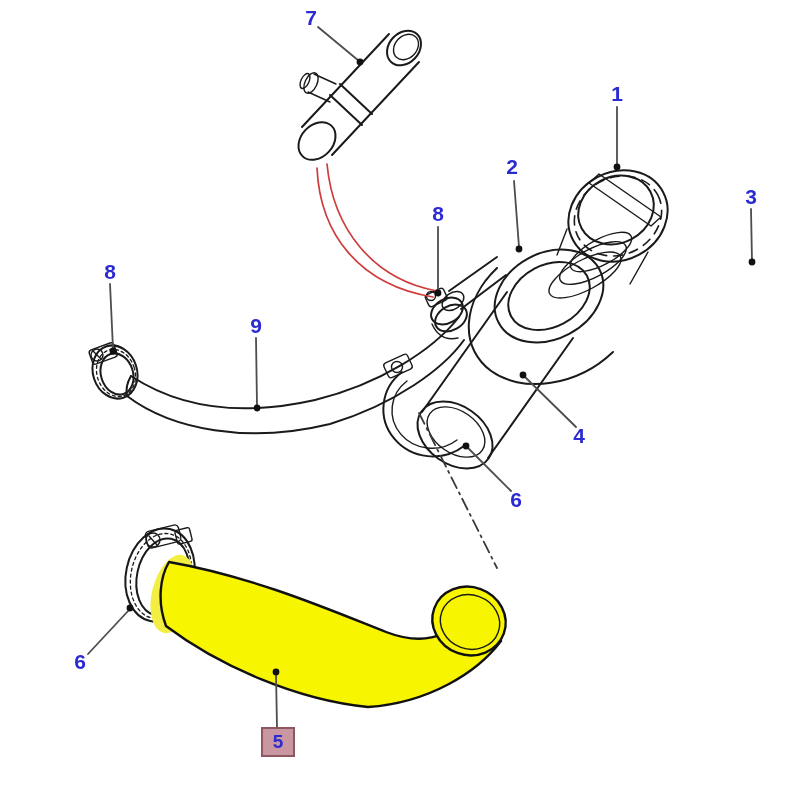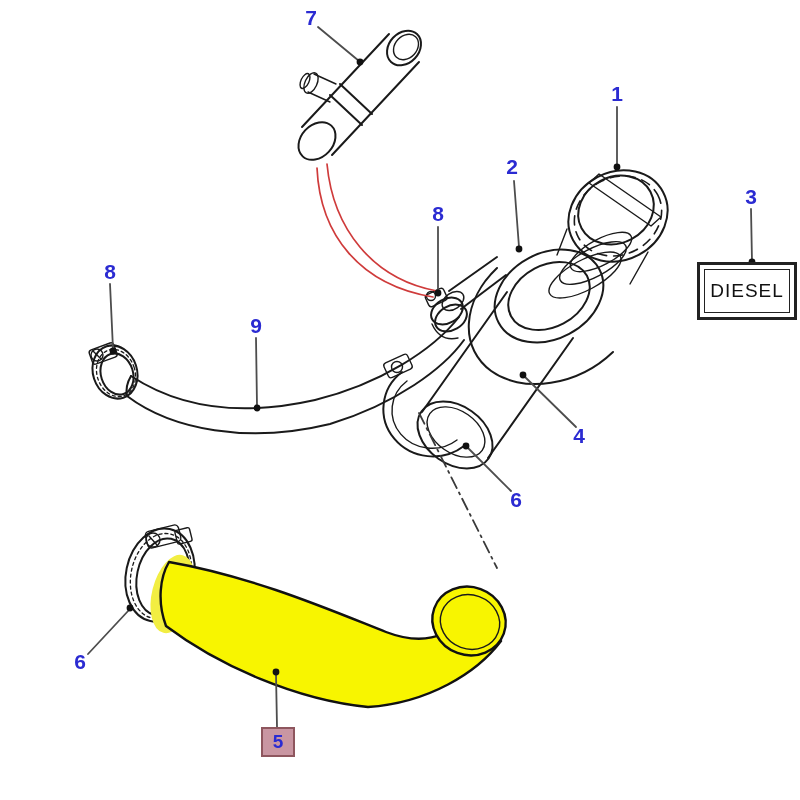--- a/index.html
+++ b/index.html
@@ -192,19 +192,14 @@
   <div class="callout" style="left:739px;top:184px;">3</div>
   <div class="callout" style="left:426px;top:201px;">8</div>
   <div class="callout" style="left:98px;top:259px;">8</div>
   <div class="callout" style="left:244px;top:313px;">9</div>
   <div class="callout" style="left:567px;top:423px;">4</div>
   <div class="callout" style="left:504px;top:487px;">6</div>
   <div class="callout" style="left:68px;top:649px;">6</div>
 
   <div class="callout-box">5</div>
 
-  <div class="diesel-box">
-    <div class="diesel-inner">
-      <span>DIESEL</span>
-    </div>
-  </div>
 
 </div>
 
 </body></html>

